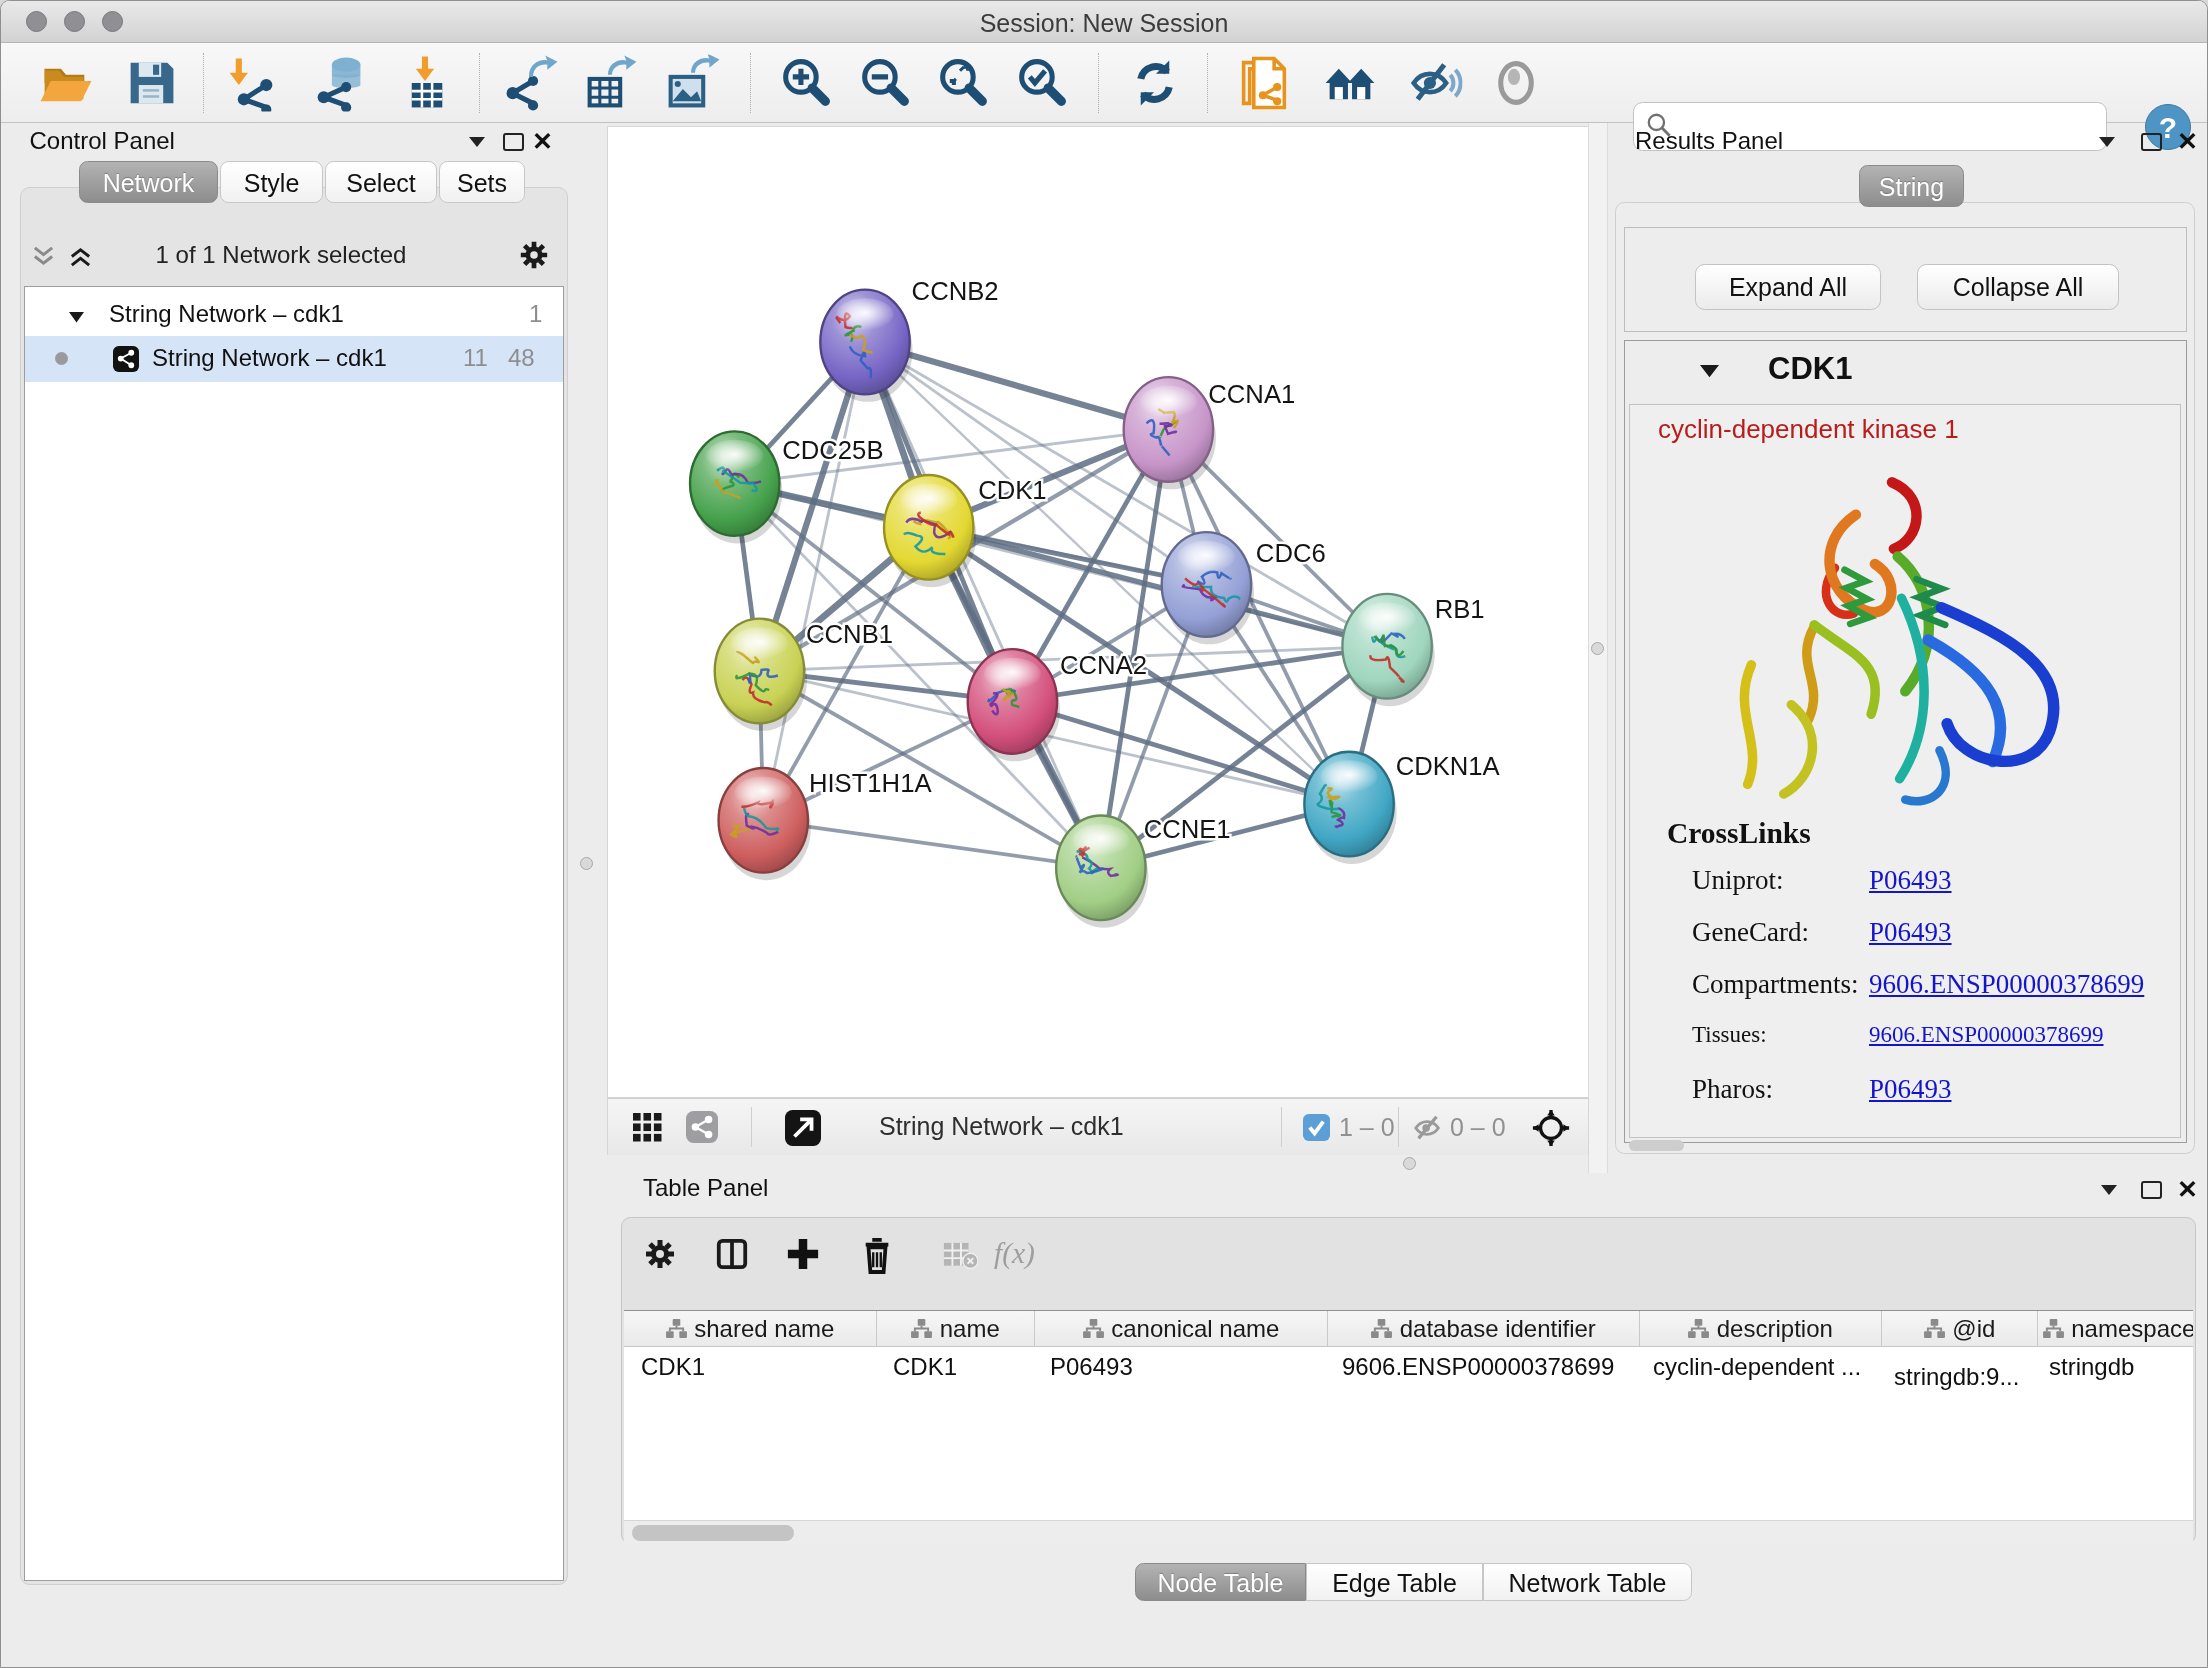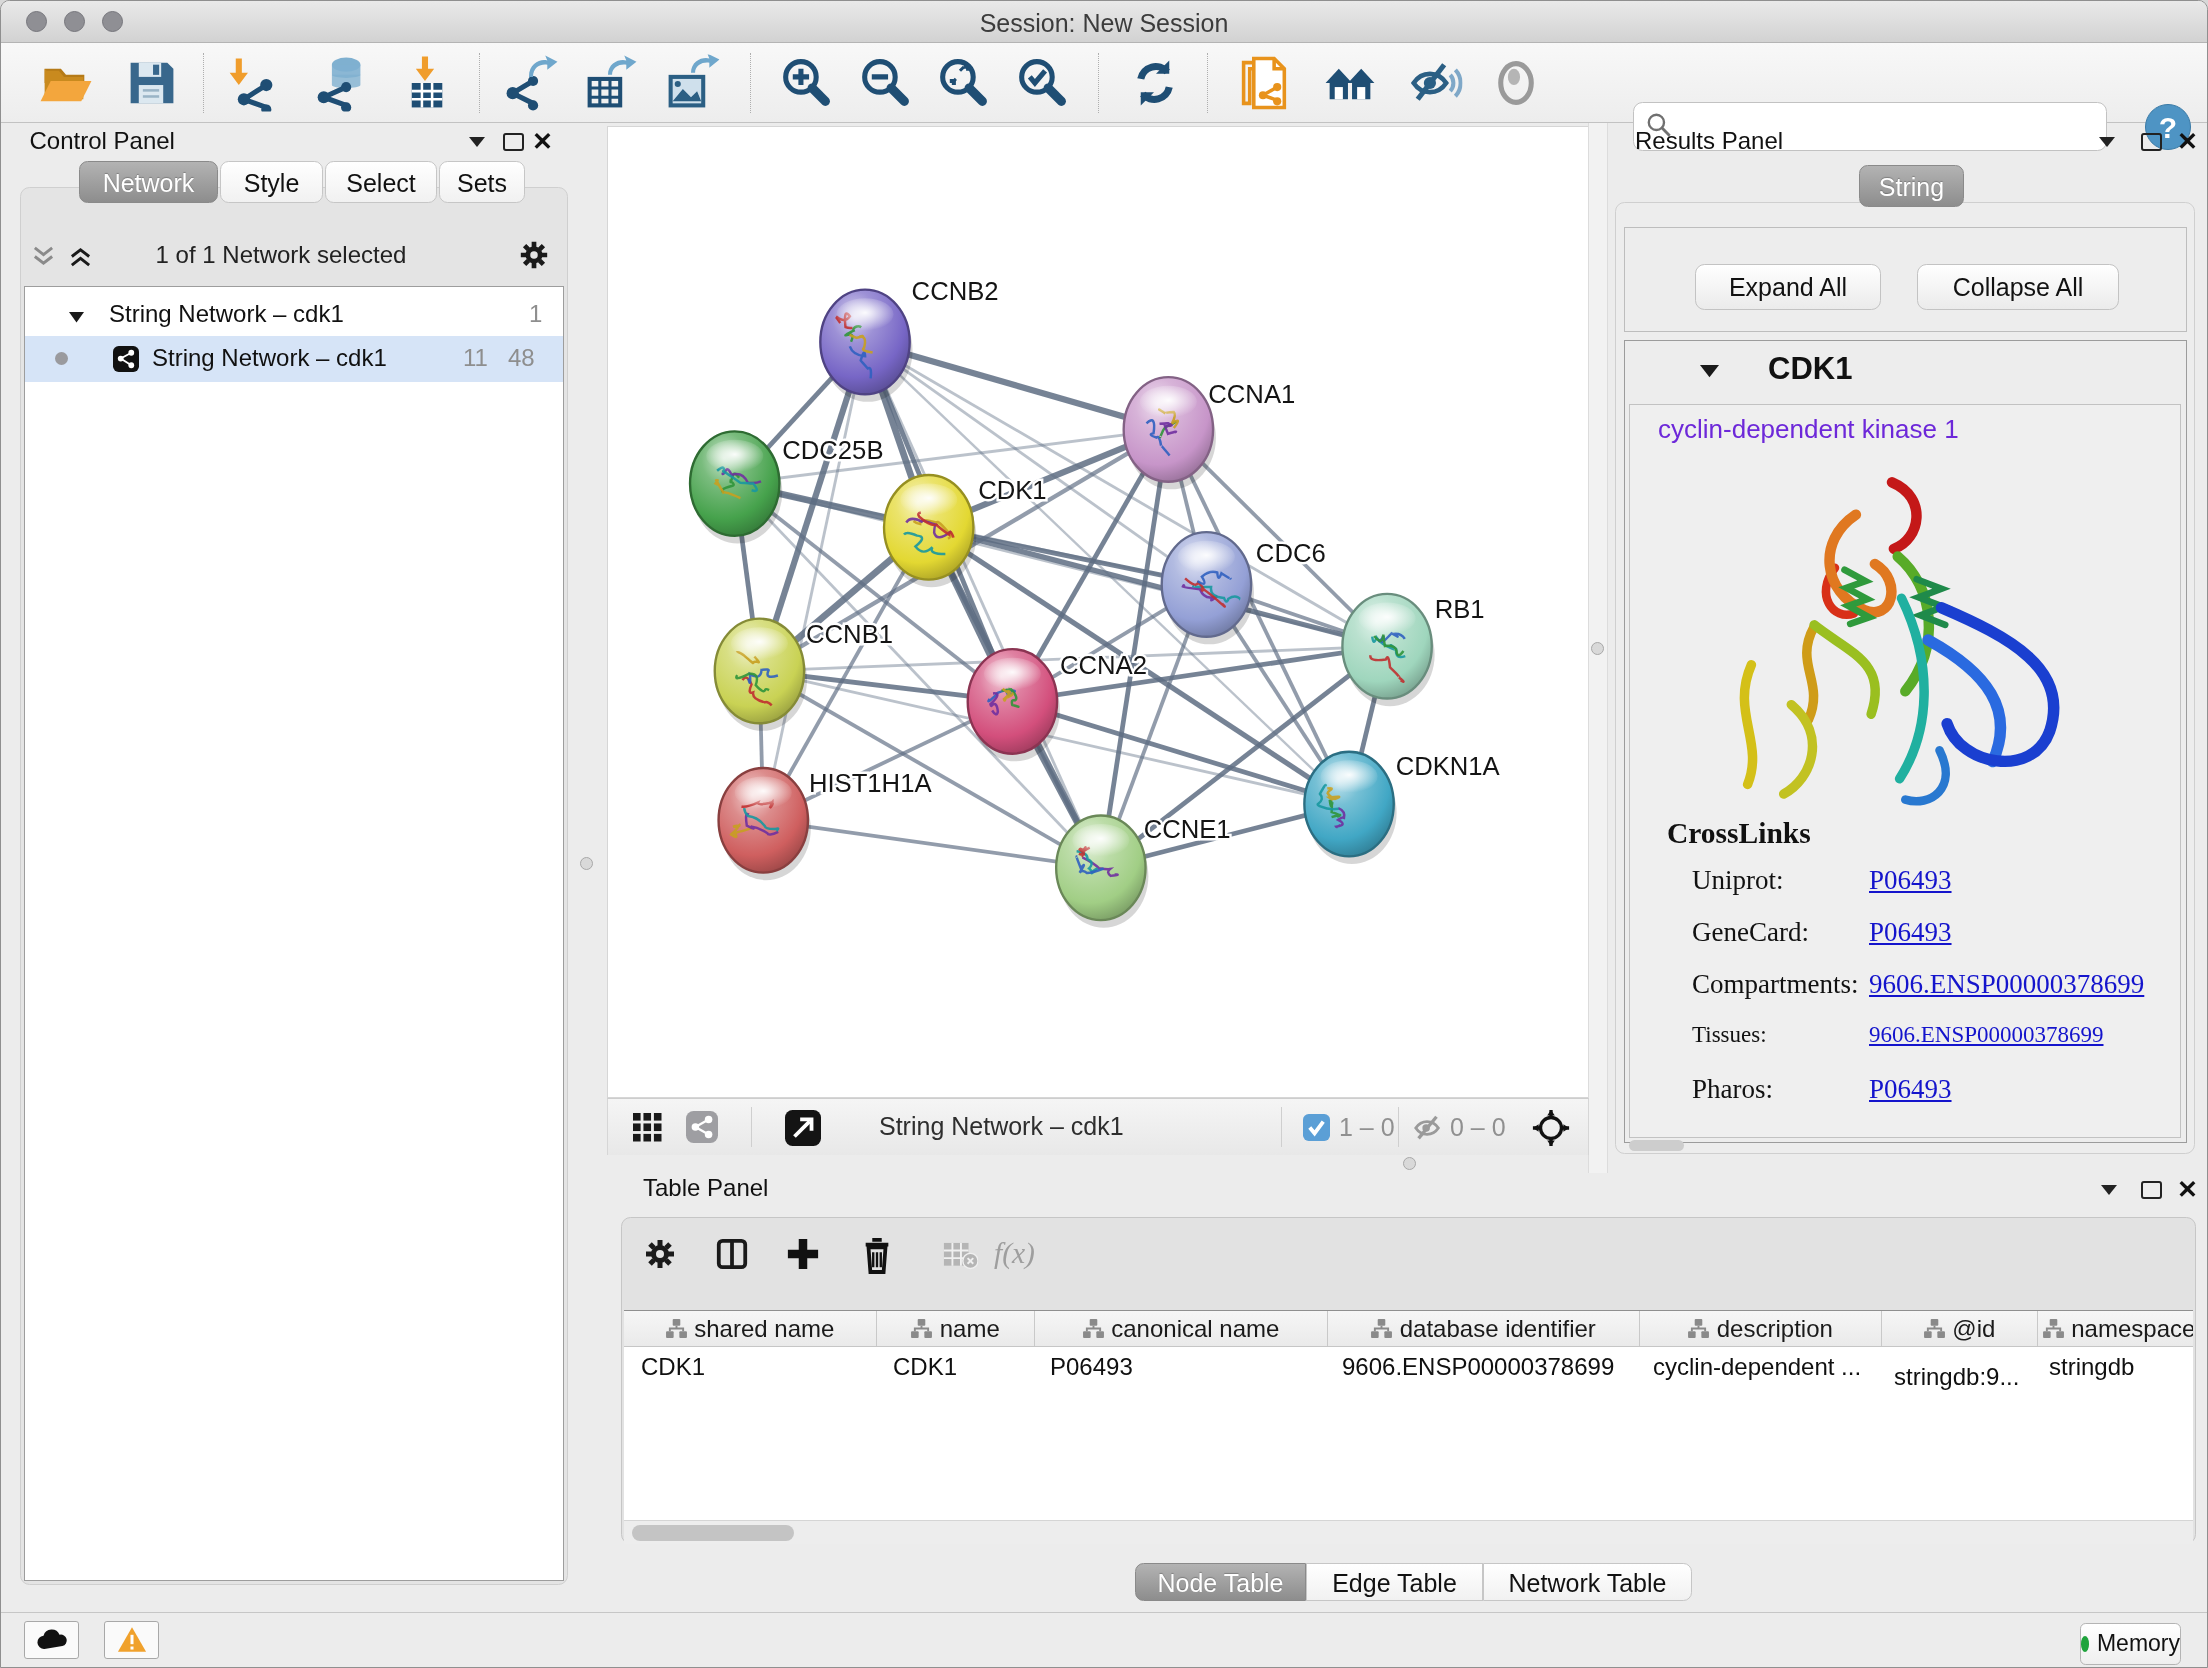--- a/index.html
+++ b/index.html
@@ -664,21 +664,21 @@
   <div class="rp-btn abs" style="left:1916px;top:263px;width:202px;">Collapse All</div>
 
   <div class="abs rp-card"></div>
   <div class="abs" style="left:1699px;top:363px;">
     <svg width="19" height="13.3" viewBox="0 0 20 14">
         <path d="M0 0 h20 l-10 13z" fill="#1a1a1a"></path>
       </svg>
   </div>
   <div class="abs" style="left:1767px;top:350px;font-size:31px;font-weight:bold;color:#111;">CDK1</div>
   <div class="abs rp-inner"></div>
-  <div class="abs" style="left:1657px;top:413px;font-size:26px;color:#6d28d9;">cyclin-dependent kinase 1</div>
+  <div class="abs" style="left:1657px;top:413px;font-size:26px;color:#b91c1c;">cyclin-dependent kinase 1</div>
 
   <div class="abs" style="left:1701px;top:464px;">
     <svg width="399" height="352" viewBox="0 0 420 370">
       <g fill="none" stroke-linecap="round">
         <path d="M200 18 C238 34 230 78 202 88" stroke="#c41818" stroke-width="11"></path>
         <path d="M140 108 C118 136 138 164 160 156" stroke="#d83018" stroke-width="9"></path>
         <path d="M162 52 C120 80 128 134 170 152 C200 166 212 122 182 104" stroke="#e07820" stroke-width="11"></path>
         <path d="M118 170 C96 210 130 228 112 268" stroke="#cf9c18" stroke-width="10"></path>
         <path d="M52 210 C30 260 66 292 48 336" stroke="#d4c018" stroke-width="10"></path>
         <path d="M94 252 C132 284 116 330 86 346" stroke="#c2c222" stroke-width="10"></path>
@@ -842,33 +842,15 @@
   <div class="abs hsb-track">
     <div class="abs hsb-thumb"></div>
   </div>
 
   <div id="tbl-tabs">
       <div class="tab abs sel" style="left: 1126px; top: 1562px; width: 171px; height: 38px; line-height: 38px; border-radius: 8.6px 0px 0px 8.6px;">Node Table</div>
       <div class="tab abs" style="left: 1297px; top: 1562px; width: 177px; height: 38px; line-height: 38px; border-radius: 0px;">Edge Table</div>
       <div class="tab abs" style="left: 1474px; top: 1562px; width: 209px; height: 38px; line-height: 38px; border-radius: 0px 8.6px 8.6px 0px;">Network Table</div>
     </div>
 
-  <div class="abs statusbar">
-    <div class="abs sq-btn" style="left:23px;top:7.6px;">
-      <svg width="32" height="23" viewBox="0 0 34 24">
-          <path d="M9 22 a7 7 0 0 1 -1 -14 a9 9 0 0 1 17 -1 a6 6 0 0 1 3 12z" fill="#111"></path>
-        </svg>
-    </div>
-    <div class="abs sq-btn" style="left:103px;top:7.6px;">
-      <svg width="30" height="27" viewBox="0 0 32 28">
-          <path d="M16 1 L31 27 H1z" fill="#f0a12c"></path>
-          <rect x="14.4" y="9" width="3.2" height="10" fill="#fff"></rect>
-          <rect x="14.4" y="21.5" width="3.2" height="3.2" fill="#fff"></rect>
-        </svg>
-    </div>
-    <div class="abs membtn" style="top:9.5px;">
-      <span class="gdot"></span>
-      <span>Memory</span>
-    </div>
-  </div>
 
 </div>
 
 
 </body></html>

